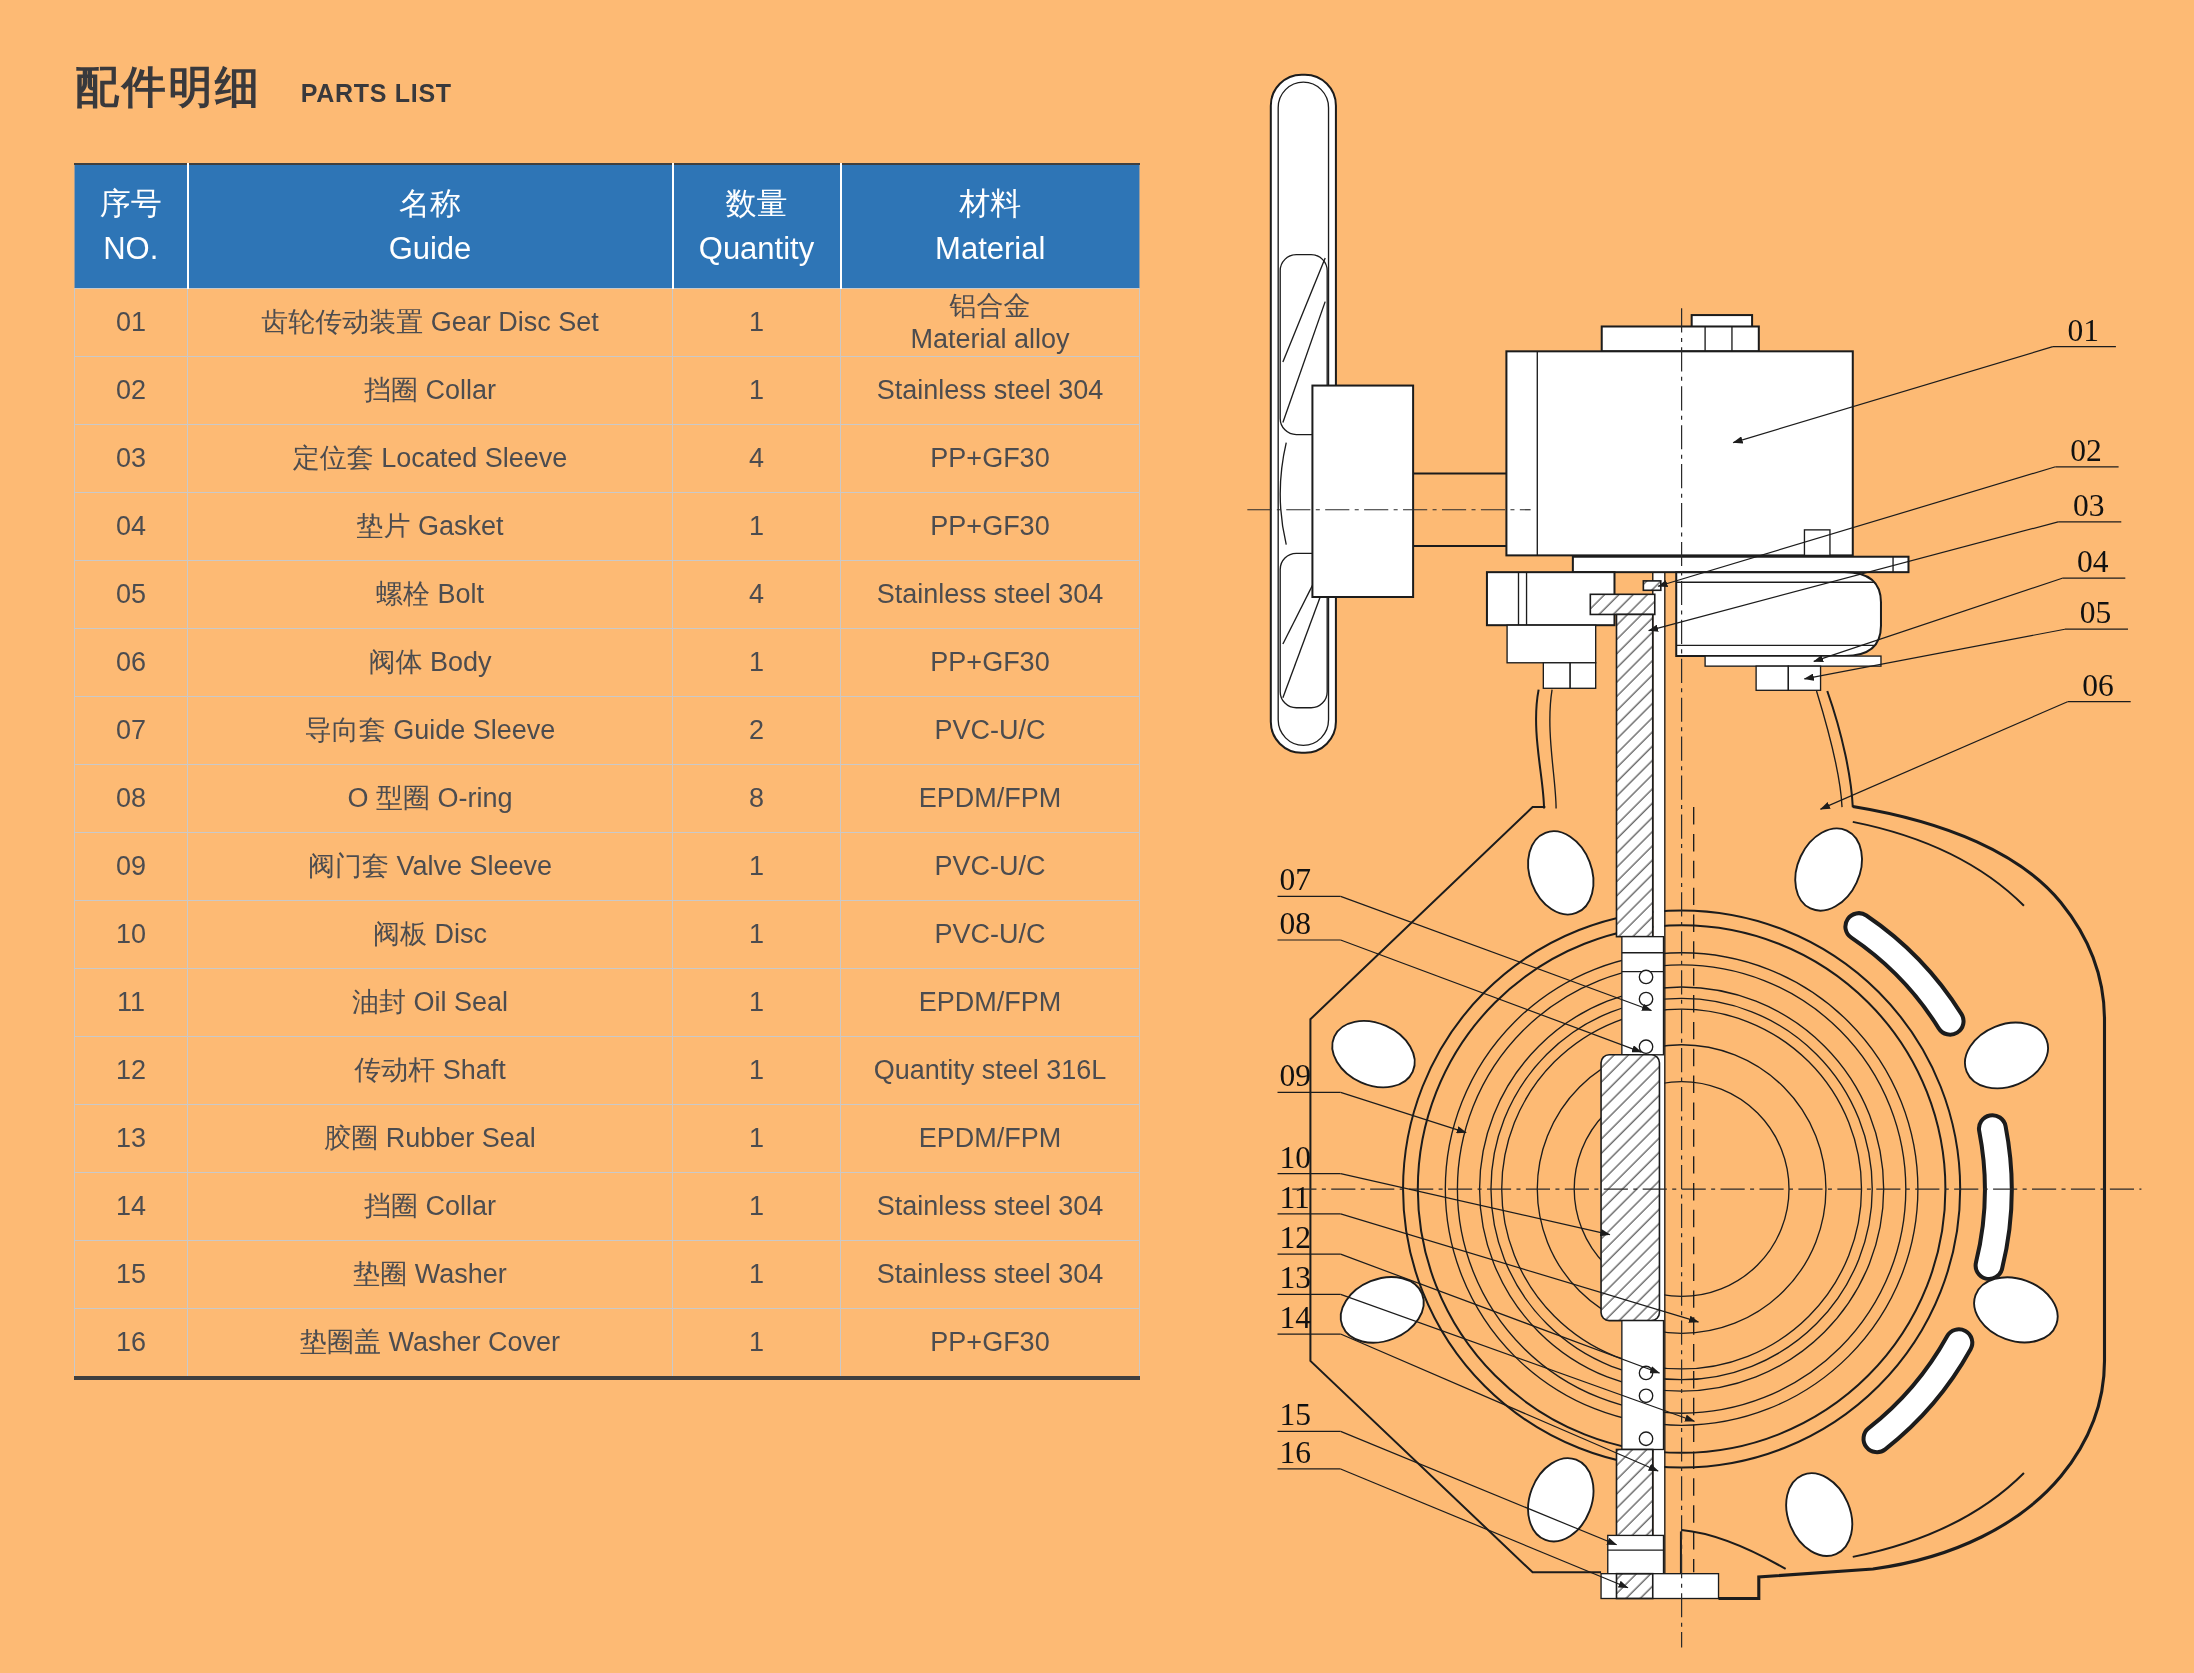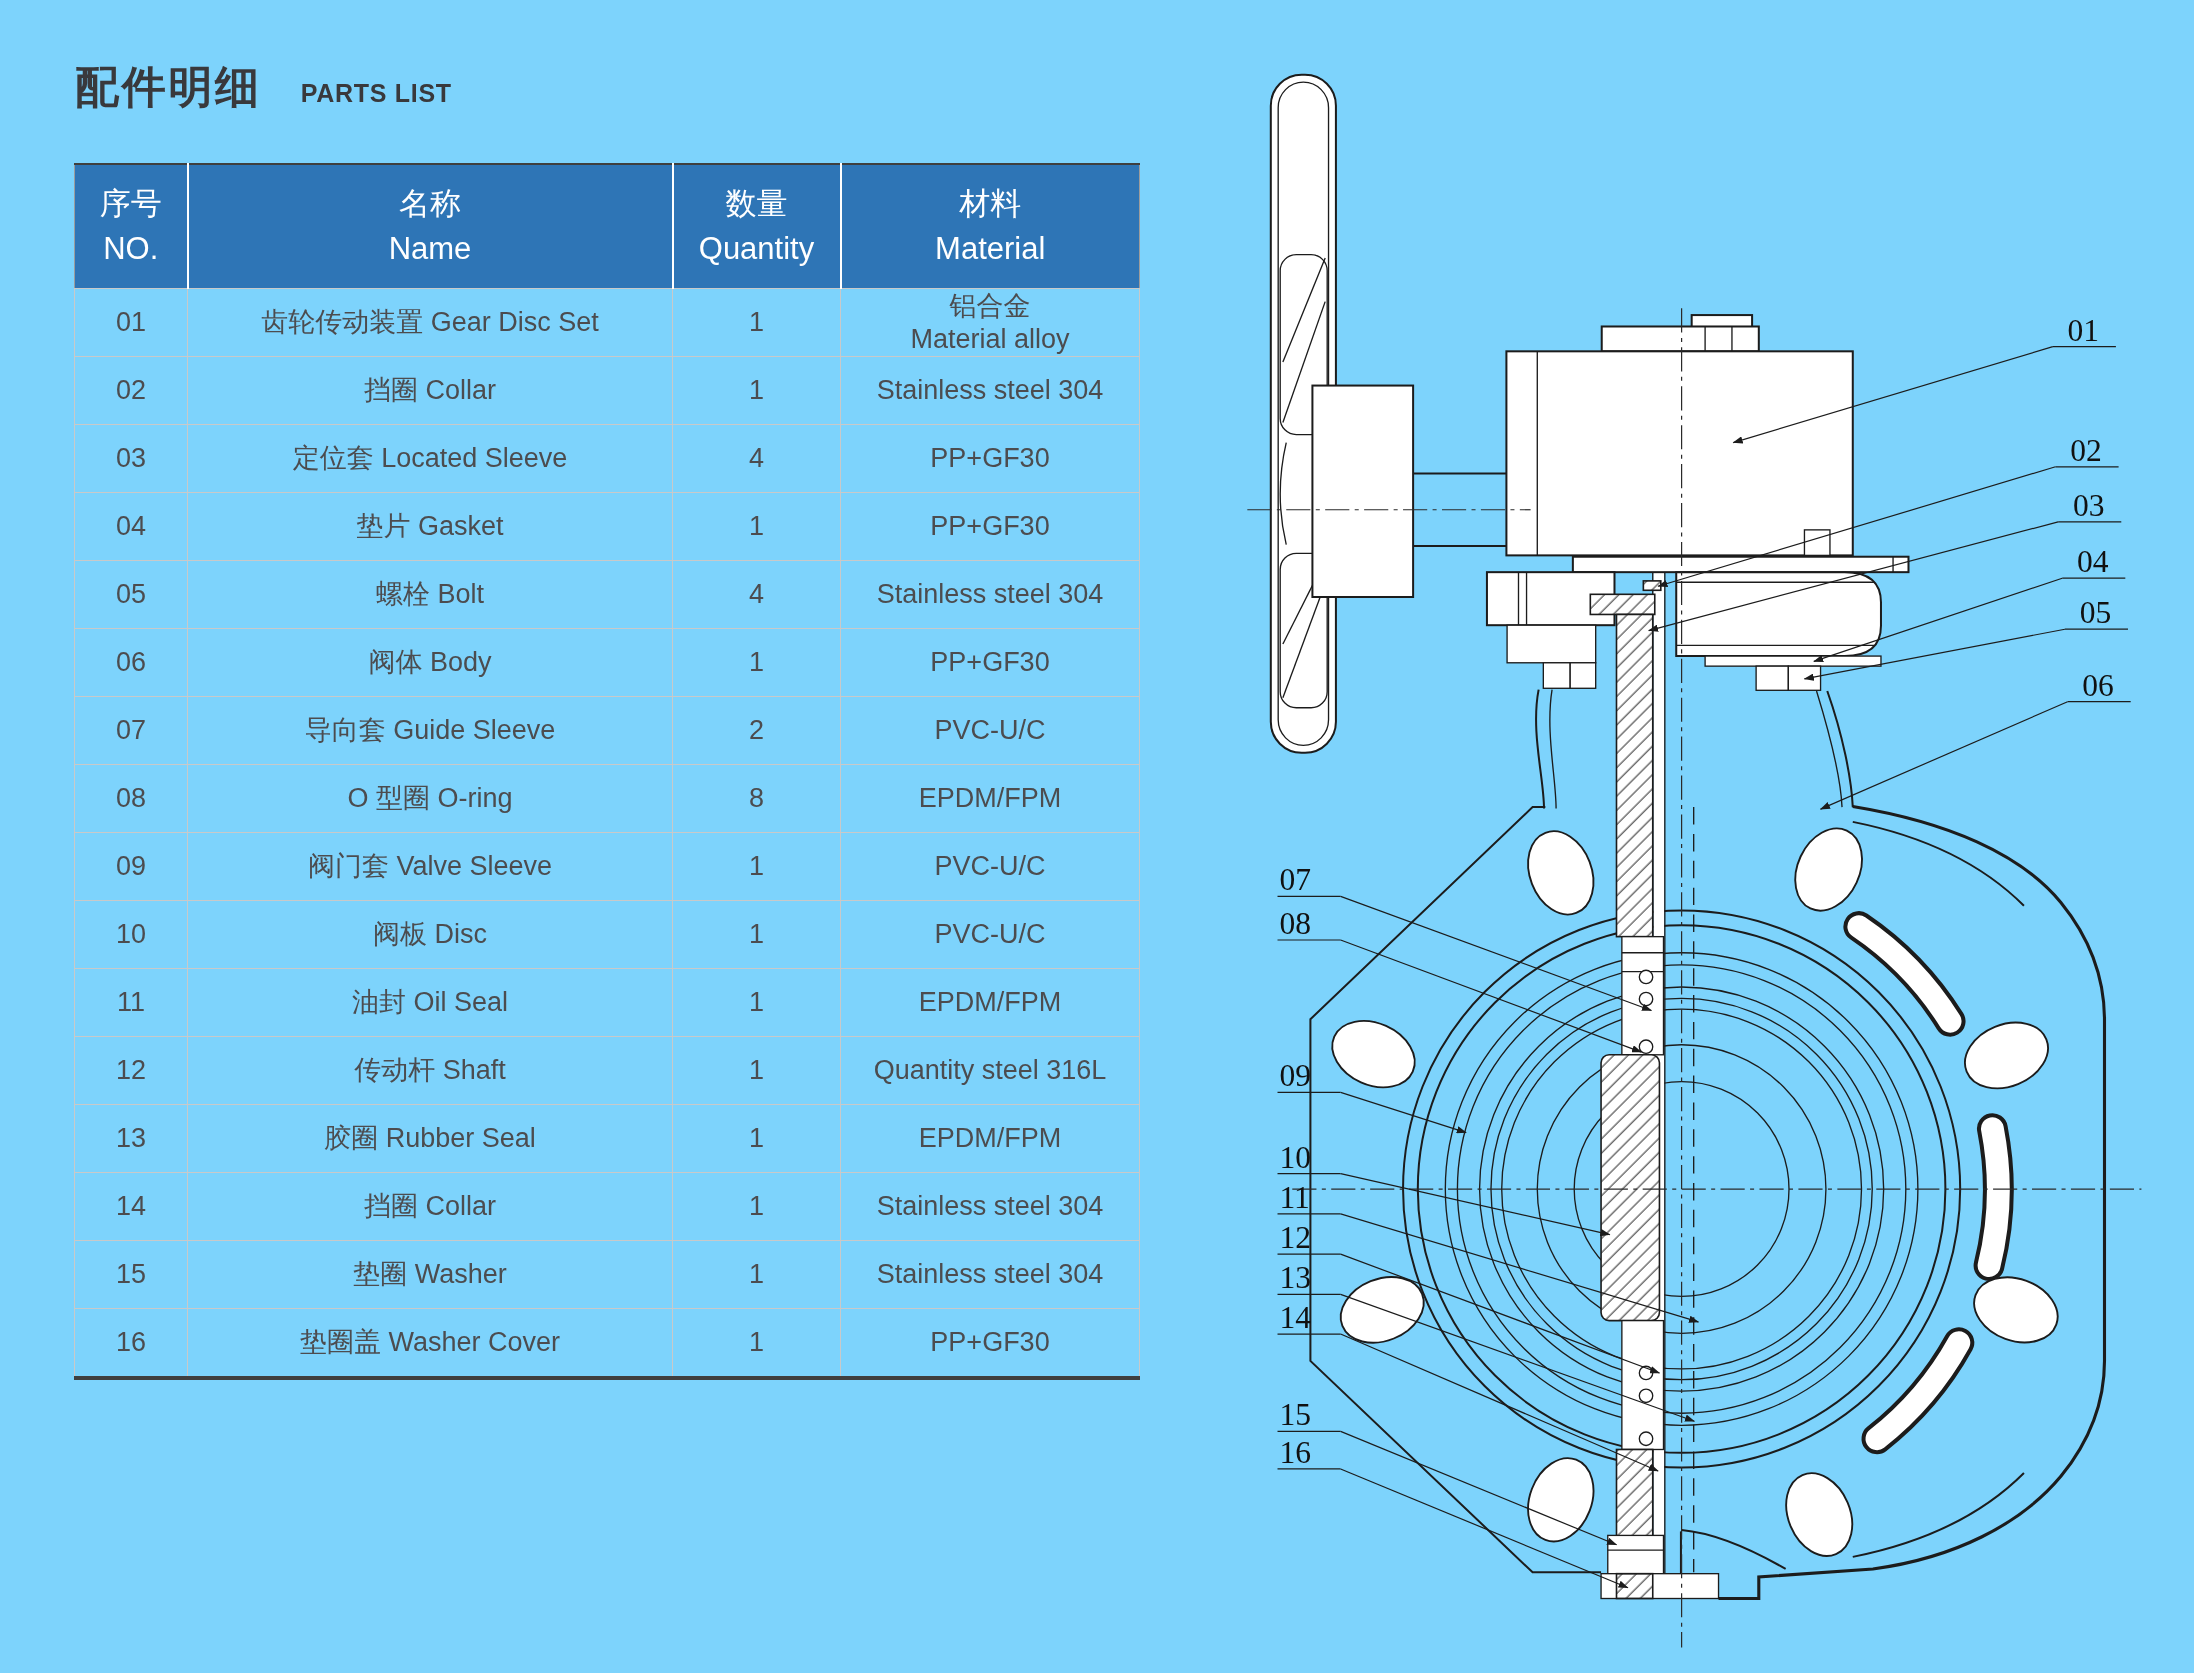--- a/index.html
+++ b/index.html
@@ -1,18 +1,18 @@
 <!DOCTYPE html>
 <html style="font-size:10.7px"><head>
 <meta charset="utf-8">
 <style>
   html,body{margin:0;padding:0;background:#ffffff;}
   body{width:2194px;height:1674px;position:relative;overflow:hidden;
        font-family:"Liberation Sans",sans-serif;}
-  .page{position:absolute;inset:0;background:#7dd3fc;}
+  .page{position:absolute;inset:0;background:#fdba74;}
 
   
   .title-row{position:absolute;left:75px;top:58px;display:flex;align-items:baseline;}
   .title-zh{font-size:44px;font-weight:700;color:#39393c;letter-spacing:2.7px;}
   .title-en{font-size:25px;font-weight:700;color:#39393c;margin-left:39px;letter-spacing:0.7px;}
 
   
   table.parts{position:absolute;left:74px;top:163px;width:1065px;
     border-collapse:collapse;table-layout:fixed;
     border-top:2.7px solid #3f3f3f;border-bottom:4px solid #3f3f3f;
@@ -57,21 +57,21 @@
         <col class="col-mat">
     </colgroup>
     <thead>
       <tr>
         <th>
           <span>序号</span>
           <span>NO.</span>
         </th>
         <th>
           <span>名称</span>
-          <span>Name</span>
+          <span>Guide</span>
         </th>
         <th>
           <span>数量</span>
           <span>Quantity</span>
         </th>
         <th>
           <span>材料</span>
           <span>Material</span>
         </th>
       </tr>

